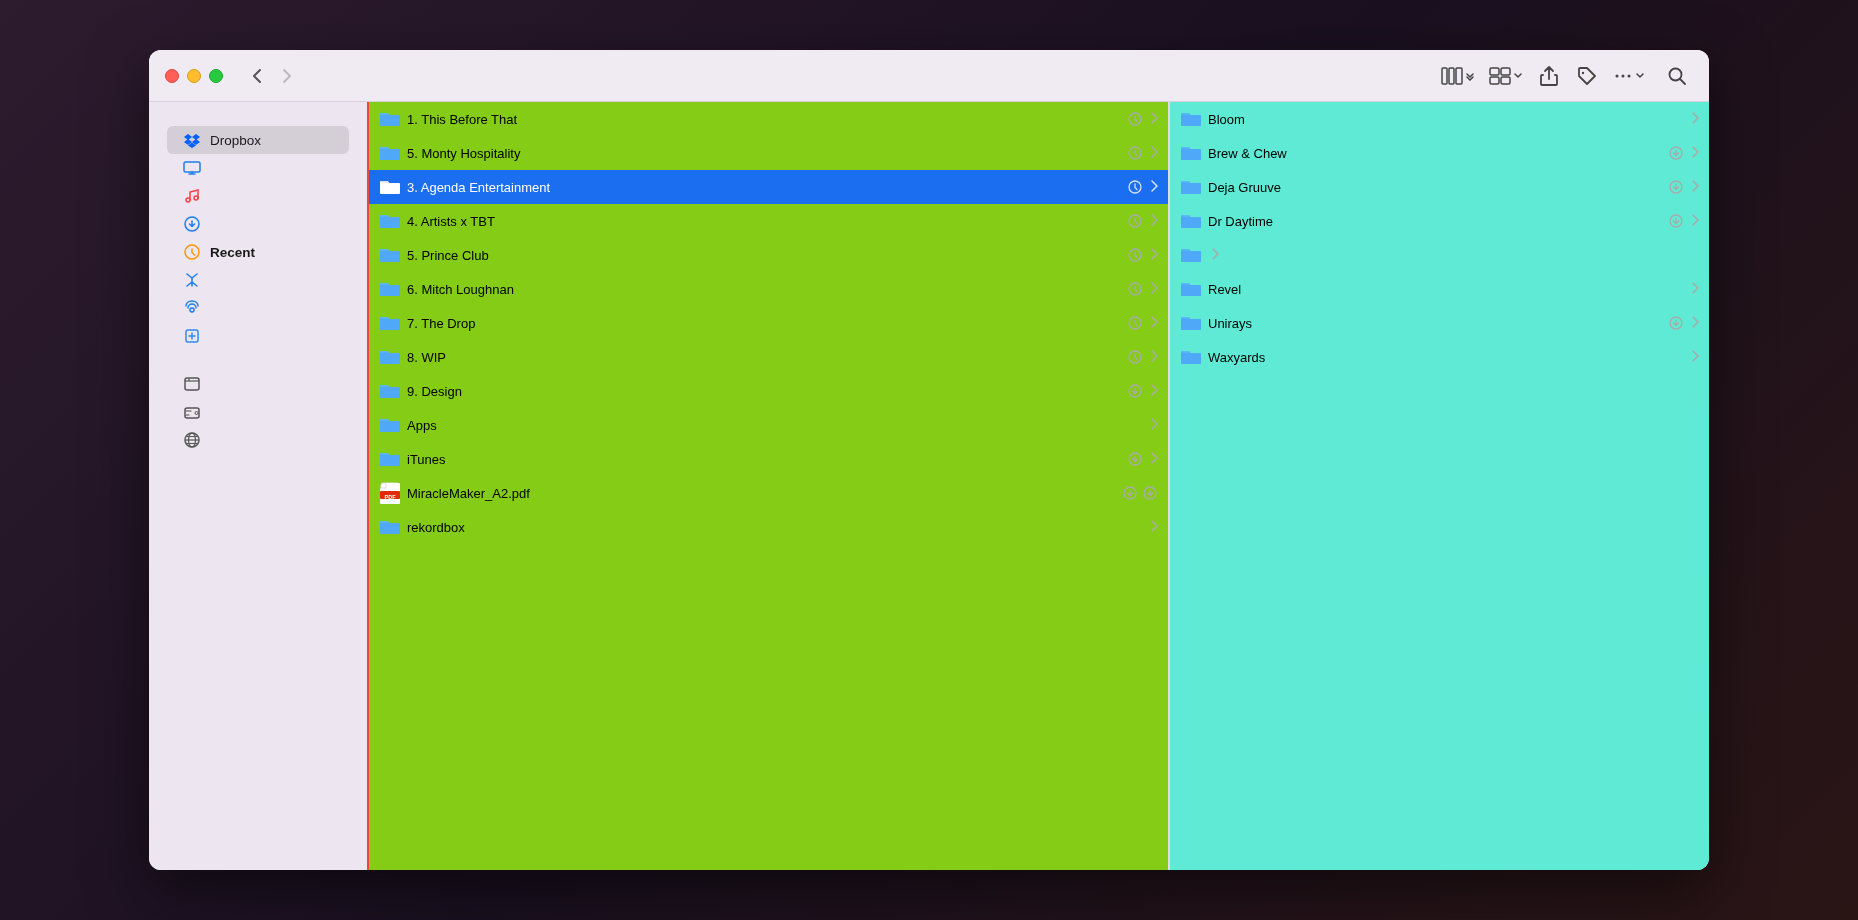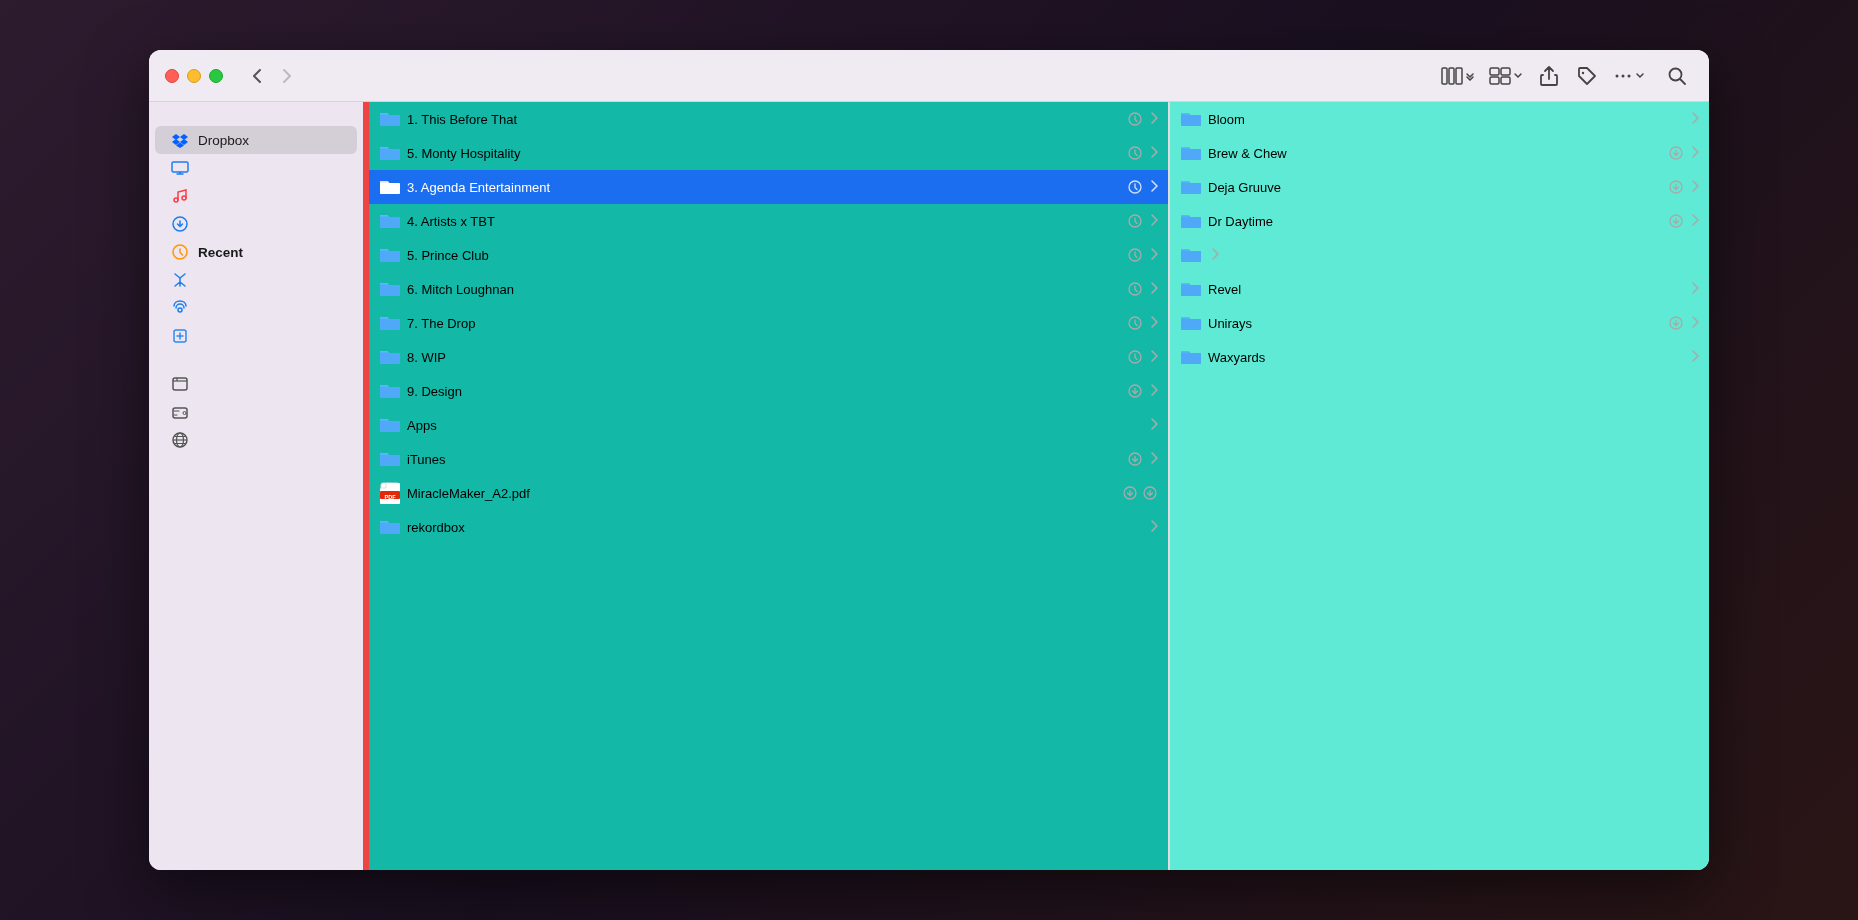--- a/index.html
+++ b/index.html
@@ -106,24 +106,24 @@
     
     .main-content {
       display: flex;
       flex: 1;
       overflow: hidden;
     }
     
     .sidebar {
       width: 220px;
       background: #ede6f0;
-      border-right: 6px solid #ef4444;
+      border-right: 2px solid #ef4444;
       display: flex;
       flex-direction: column;
-      padding: 12px 0;
+      padding: 12px 12px;
       overflow-y: auto;
       flex-shrink: 0;
     }
     .sidebar-section-label {
       font-size: 11px;
       font-weight: 600;
       color: #888;
       padding: 8px 16px 4px 16px;
       text-transform: none;
       letter-spacing: 0;
@@ -163,21 +163,21 @@
     
     .file-browser {
       flex: 1;
       display: flex;
       overflow: hidden;
     }
     .browser-column {
       flex: 1;
       border-right: 1px solid #e0dde3;
       overflow-y: auto;
-      background: #14b8a6;
+      background: #84cc16;
     }
     .browser-column:last-child { border-right: none; }
     .file-item {
       display: flex;
       align-items: center;
       padding: 0 10px;
       height: 34px;
       cursor: pointer;
       border-bottom: none;
     }

